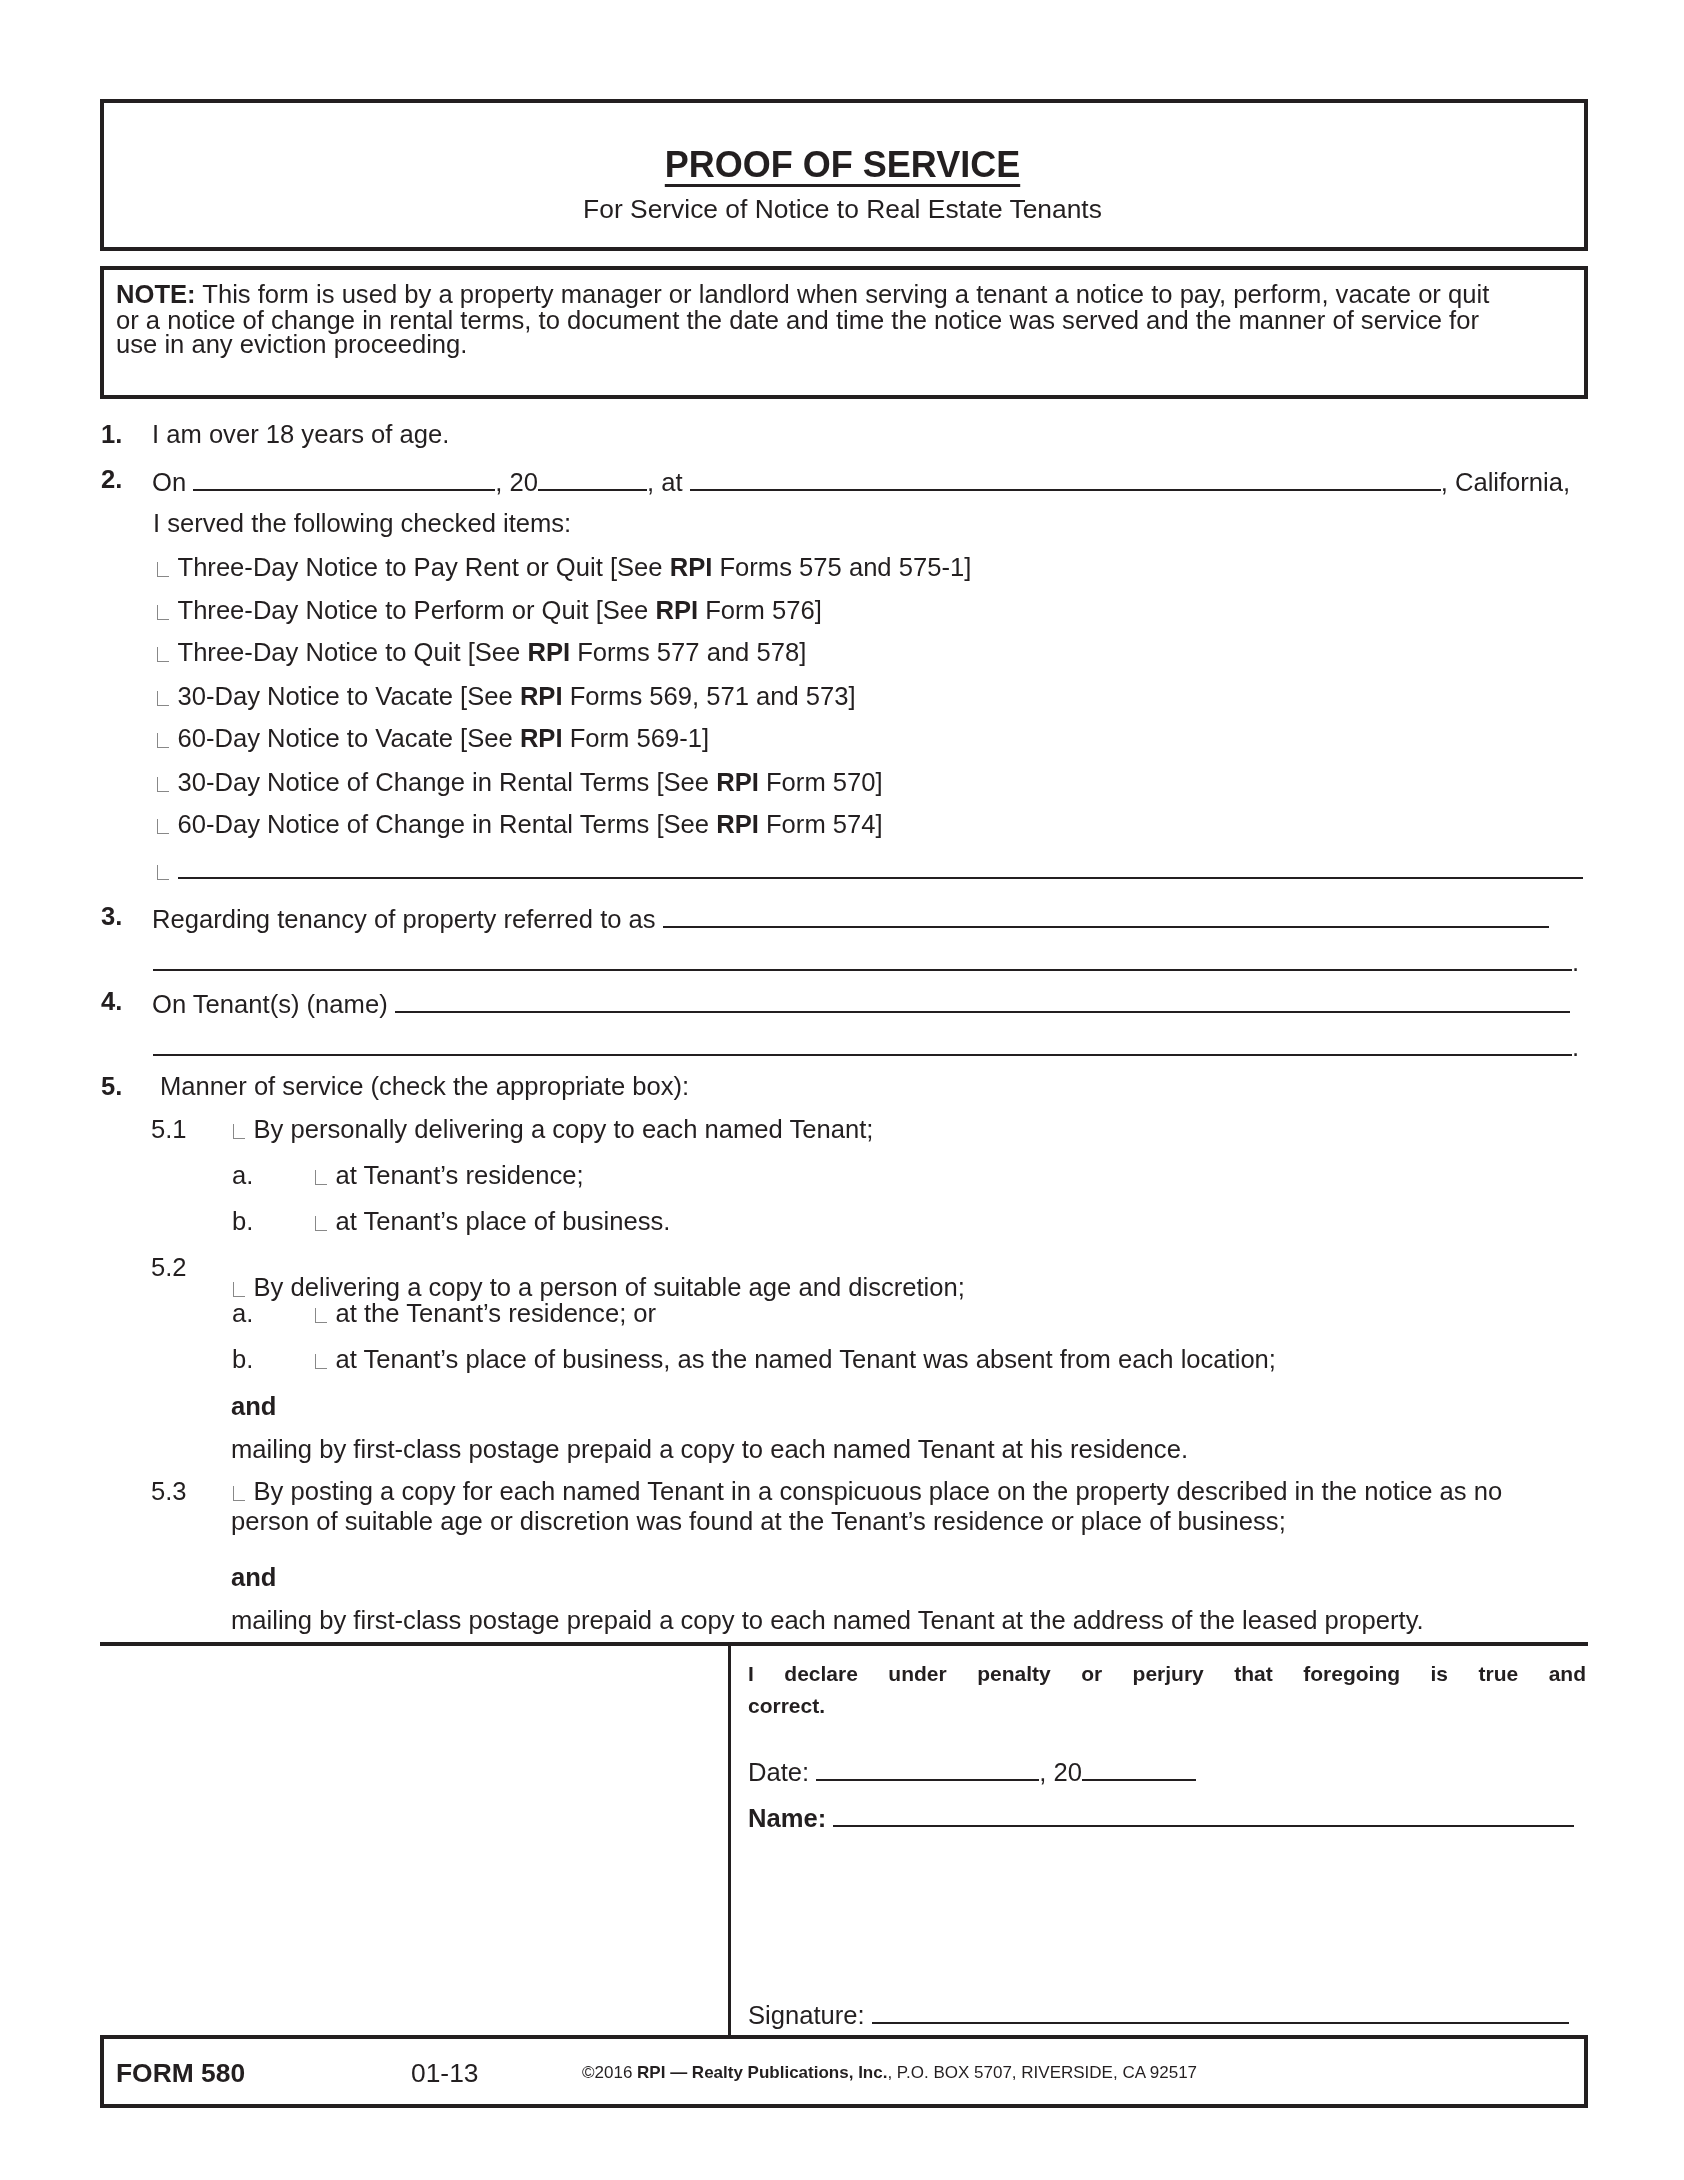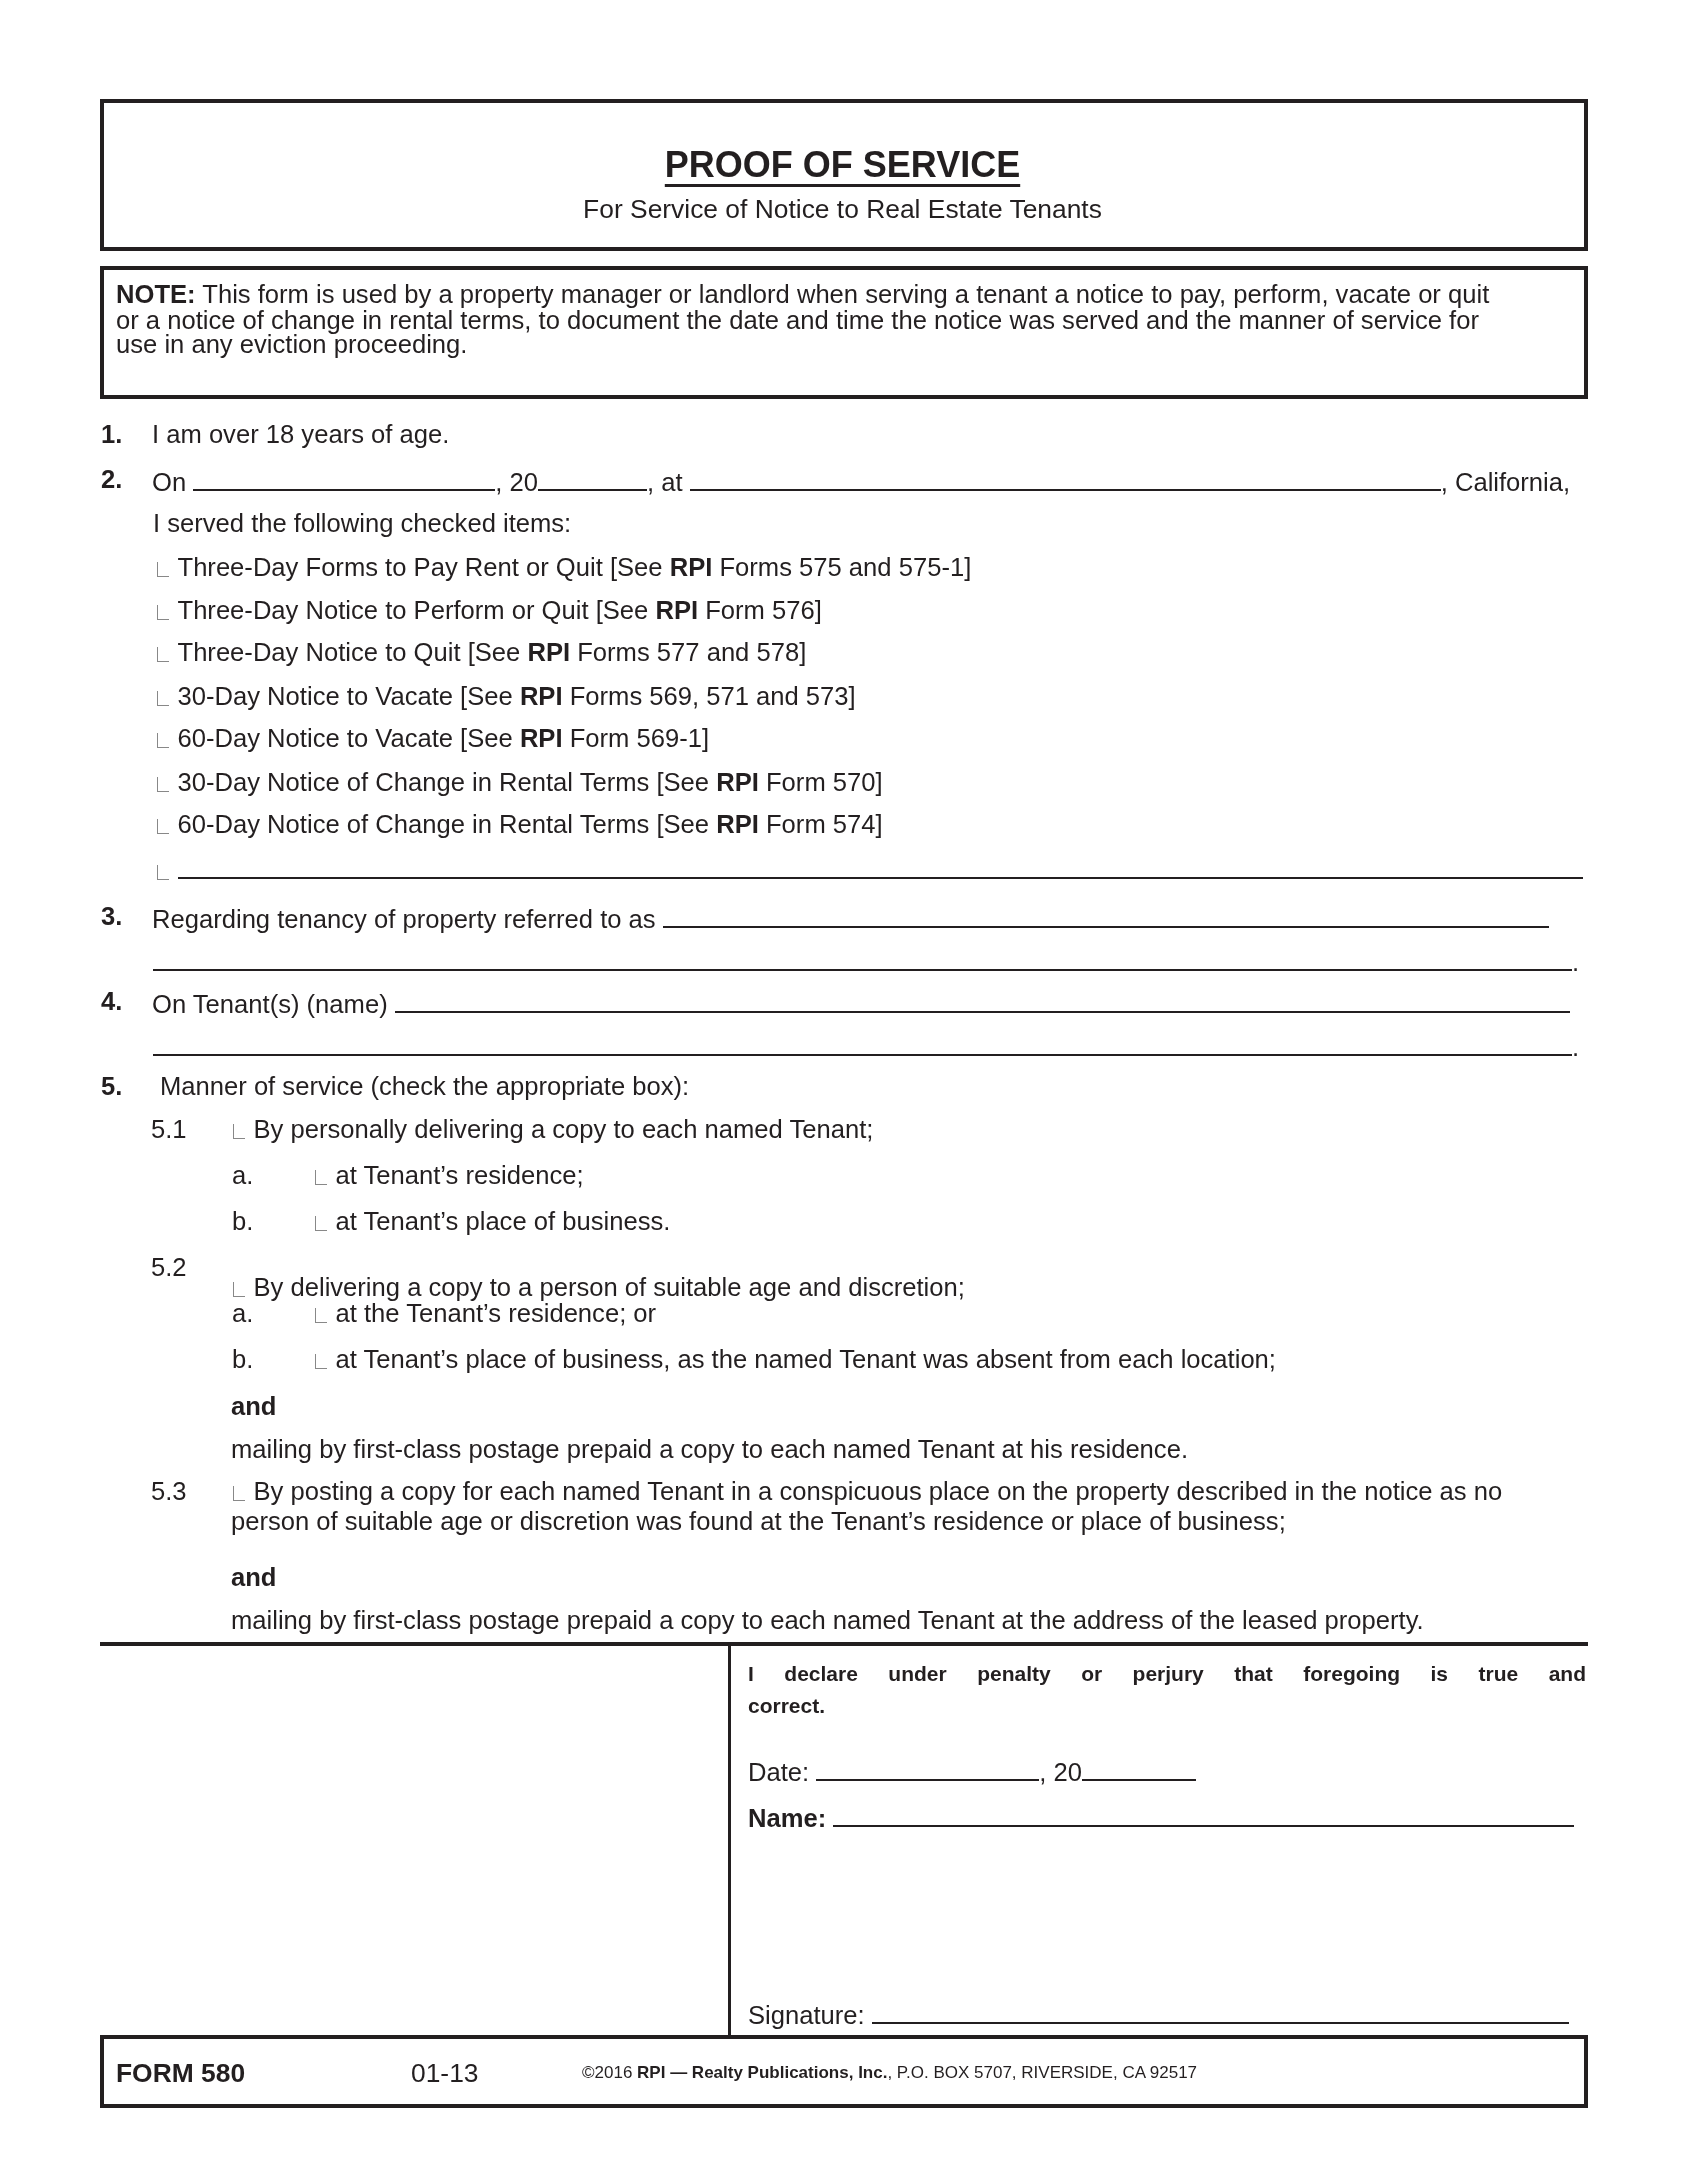--- a/index.html
+++ b/index.html
@@ -34,21 +34,21 @@
 
 <div class="abs t b" style="left:101px; top:467px;">2.</div>
 <div class="abs t" style="left:152px; top:467px;">
   <span>On</span>
   <span class="fill" style="width:302px;"></span><span>, 20</span><span class="fill" style="width:109px;"></span><span>, at</span>
   <span class="fill" style="width:751px;"></span><span>, California,</span>
 </div>
 <div class="abs t" style="left:153px; top:511px;">I served the following checked items:</div>
 
 <div style="position:absolute; left:157px; top:555px;">
-  <div class="row" style="top:0px;"><span class="cb"></span><span>Three-Day Forms to Pay Rent or Quit [See </span><b>RPI</b><span> Forms 575 and 575-1]</span></div>
+  <div class="row" style="top:0px;"><span class="cb"></span><span>Three-Day Notice to Pay Rent or Quit [See </span><b>RPI</b><span> Forms 575 and 575-1]</span></div>
   <div class="row" style="top:43px;"><span class="cb"></span><span>Three-Day Notice to Perform or Quit [See </span><b>RPI</b><span> Form 576]</span></div>
   <div class="row" style="top:85px;text-align:right;"><span class="cb"></span><span>Three-Day Notice to Quit [See </span><b>RPI</b><span> Forms 577 and 578]</span></div>
   <div class="row" style="top:129px;"><span class="cb"></span><span>30-Day Notice to Vacate [See </span><b>RPI</b><span> Forms 569, 571 and 573]</span></div>
   <div class="row" style="top:171px;"><span class="cb"></span><span>60-Day Notice to Vacate [See </span><b>RPI</b><span> Form 569-1]</span></div>
   <div class="row" style="top:215px;"><span class="cb"></span><span>30-Day Notice of Change in Rental Terms [See </span><b>RPI</b><span> Form 570]</span></div>
   <div class="row" style="top:257px;"><span class="cb"></span><span>60-Day Notice of Change in Rental Terms [See </span><b>RPI</b><span> Form 574]</span></div>
   <div class="row" style="top:300px;"><span class="cb"></span><span class="fill" style="width:1405px;"></span></div>
 </div>
 
 <div class="abs t b" style="left:101px; top:904px;">3.</div>

